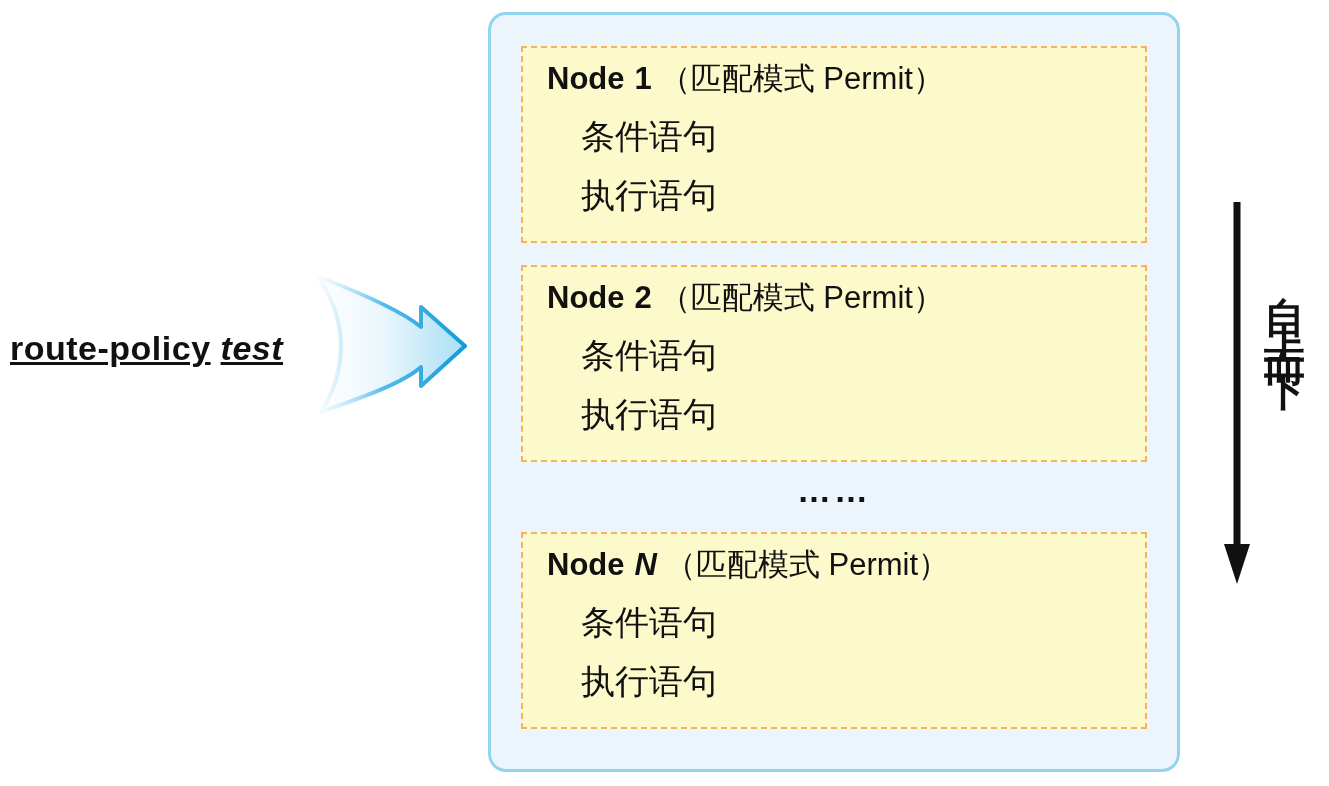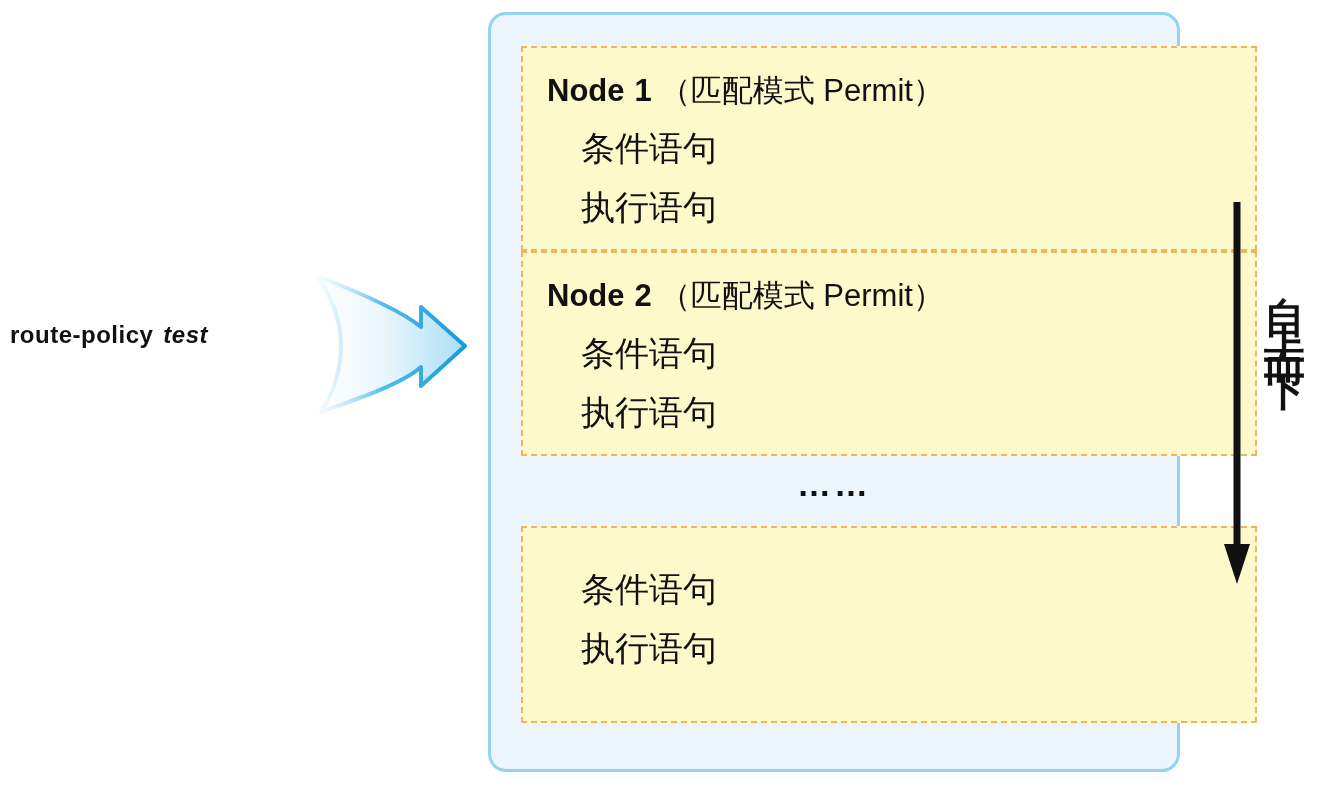--- a/index.html
+++ b/index.html
@@ -18,25 +18,26 @@
     width: 1329px;
     height: 786px;
     overflow: hidden;
     background: #ffffff;
   }
 
   
   .policy-label {
     position: absolute;
     left: 10px;
-    top: 321px;
-    font-size: 24px;
+    top: 329px;
+    font-size: 34px;
     font-weight: bold;
     letter-spacing: 0.5px;
     white-space: nowrap;
+    text-decoration: underline;
   }
   .policy-label .name-italic {
     font-style: italic;
     margin-left: 10px;
   }
 
   
   .swoosh {
     position: absolute;
     left: 301px;
@@ -52,27 +53,27 @@
     height: 760px;
     box-sizing: border-box;
     background: #EBF5FB;
     border: 3px solid #92D4F0;
     border-radius: 18px;
     padding: 31px 30px 0 30px;
   }
 
   .node-box {
     box-sizing: border-box;
-    width: 736px;
+    width: 626px;
     min-height: 197px;
     background: #FCF9CA;
     border: 2px dashed #F3B35F;
-    padding: 24px 24px 20px 24px;
+    padding: 12px 24px 20px 24px;
   }
-  .node-box + .node-box { }
+  .node-box + .node-box { margin-top: 22px; }
 
   .node-title {
     font-size: 31px;
     line-height: 1.25;
     white-space: nowrap;
   }
   .node-title .node-word { font-weight: bold; }
   .node-title .node-id   { font-weight: bold; margin-left: 10px; }
   .node-title .node-id.italic { font-style: italic; }
   .node-title .node-mode { font-weight: normal; margin-left: 8px; }
@@ -162,20 +163,23 @@
       <div class="node-title">
         <span class="node-word">Node</span><span class="node-id">2</span><span class="node-mode">（匹配模式 Permit）</span>
       </div>
       <div class="node-line">条件语句</div>
       <div class="node-line">执行语句</div>
     </div>
 
     <div class="ellipsis-separator">……</div>
 
     <div class="node-box">
+      <div class="node-title">
+        <span class="node-word">Node</span><span class="node-id italic">N</span><span class="node-mode">（匹配模式 Permit）</span>
+      </div>
       <div class="node-line">条件语句</div>
       <div class="node-line">执行语句</div>
     </div>
 
   </div>
 
   <div class="flow-direction">
     <svg width="34" height="390" viewBox="0 0 34 390">
       <line x1="17" y1="2" x2="17" y2="348" stroke="#111111" stroke-width="7"></line>
       <polygon points="4,344 30,344 17,384" fill="#111111"></polygon>

